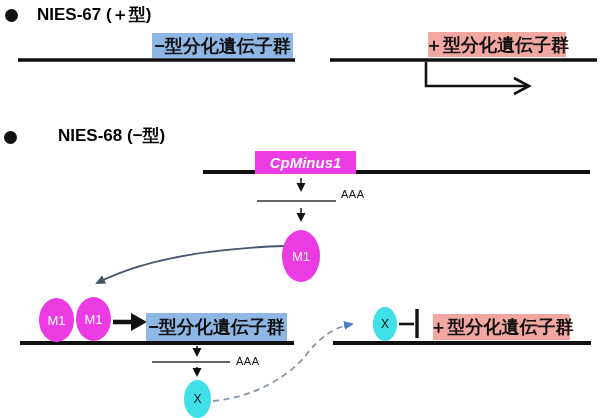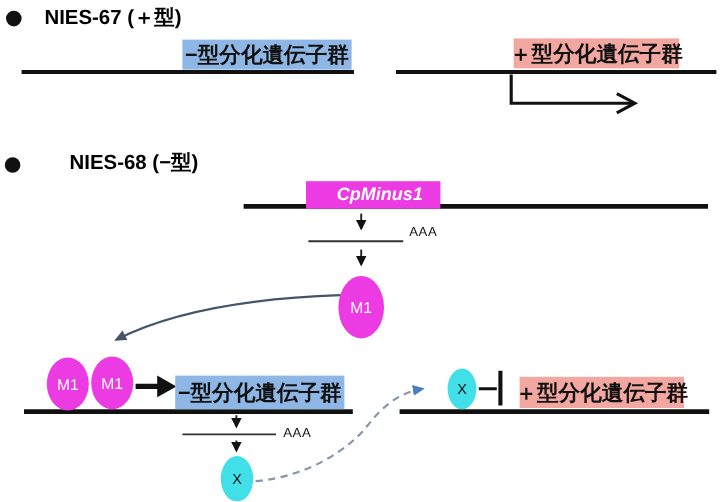--- a/index.html
+++ b/index.html
@@ -11,21 +11,21 @@
   .bullet { width:13px; height:13px; border-radius:50%; background:#111; }
   .heading { font-weight:bold; font-size:17px; color:#000000; white-space:nowrap; }
   .genebox {
     display:flex; align-items:center; justify-content:center;
     font-weight:bold; font-size:18px; color:#111; white-space:nowrap;
   }
   .bluebox { background:var(--blue-box-bg); }
   .pinkbox { background:var(--pink-box-bg); }
   .cpbox {
     background:var(--magenta); color:#fff;
-    font-style:italic; font-weight:bold; font-size:15px;padding-left:11px;
+    font-style:italic; font-weight:bold; font-size:15px;
   }
   .ellipse {
     border-radius:50%; display:flex; align-items:center; justify-content:center;
     font-weight:normal;
   }
   .m1 { background:var(--magenta); color:#fff; font-size:13px; }
   .xp { background:var(--cyan); color:#111; font-size:12px; }
   .aaa { font-size:11px; font-weight:normal; color:#111; letter-spacing:0.5px; }
   svg.layer { position:absolute; left:0; top:0; }
 </style>

